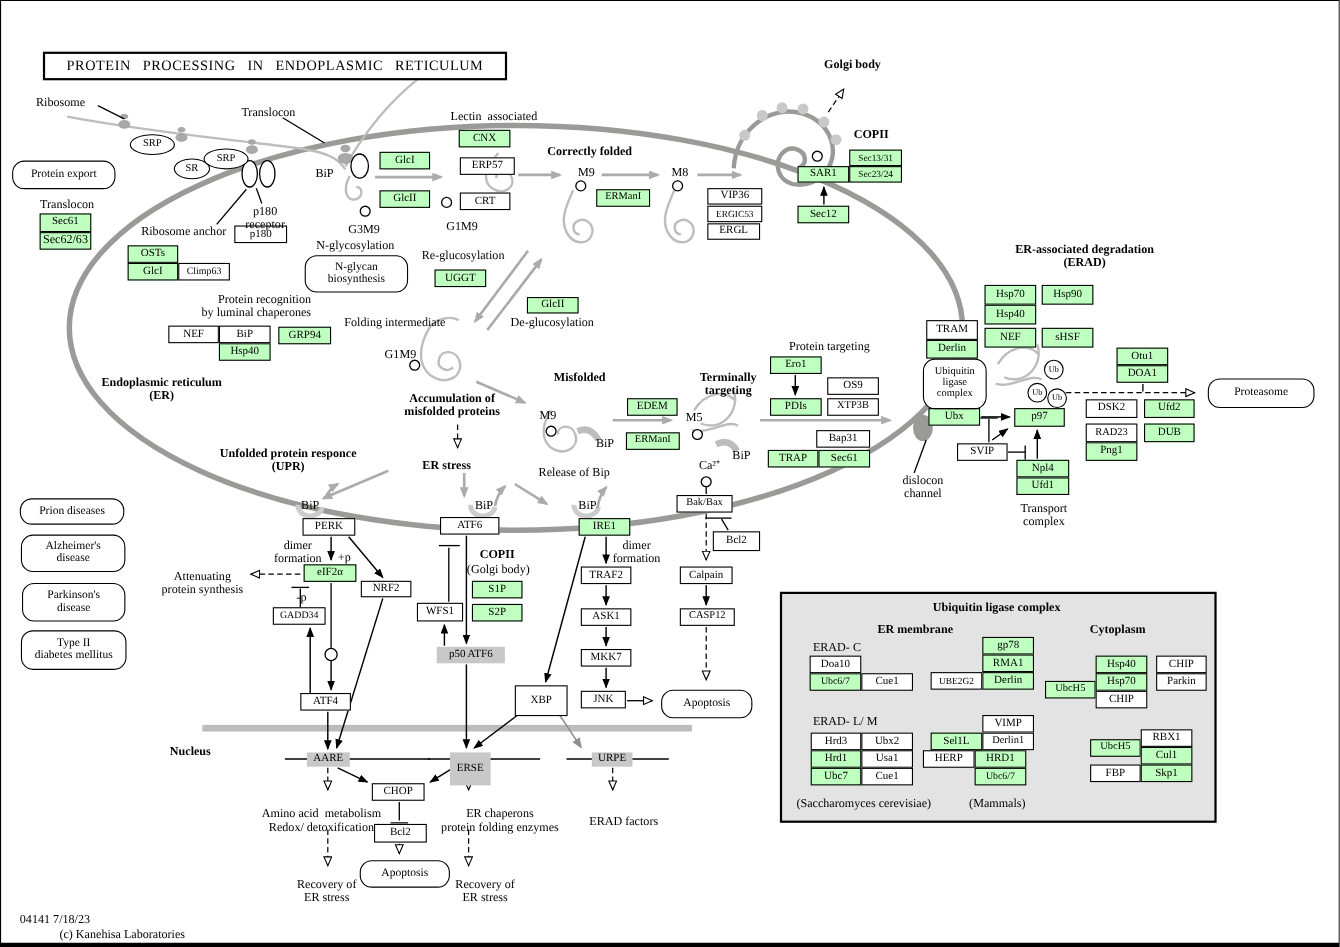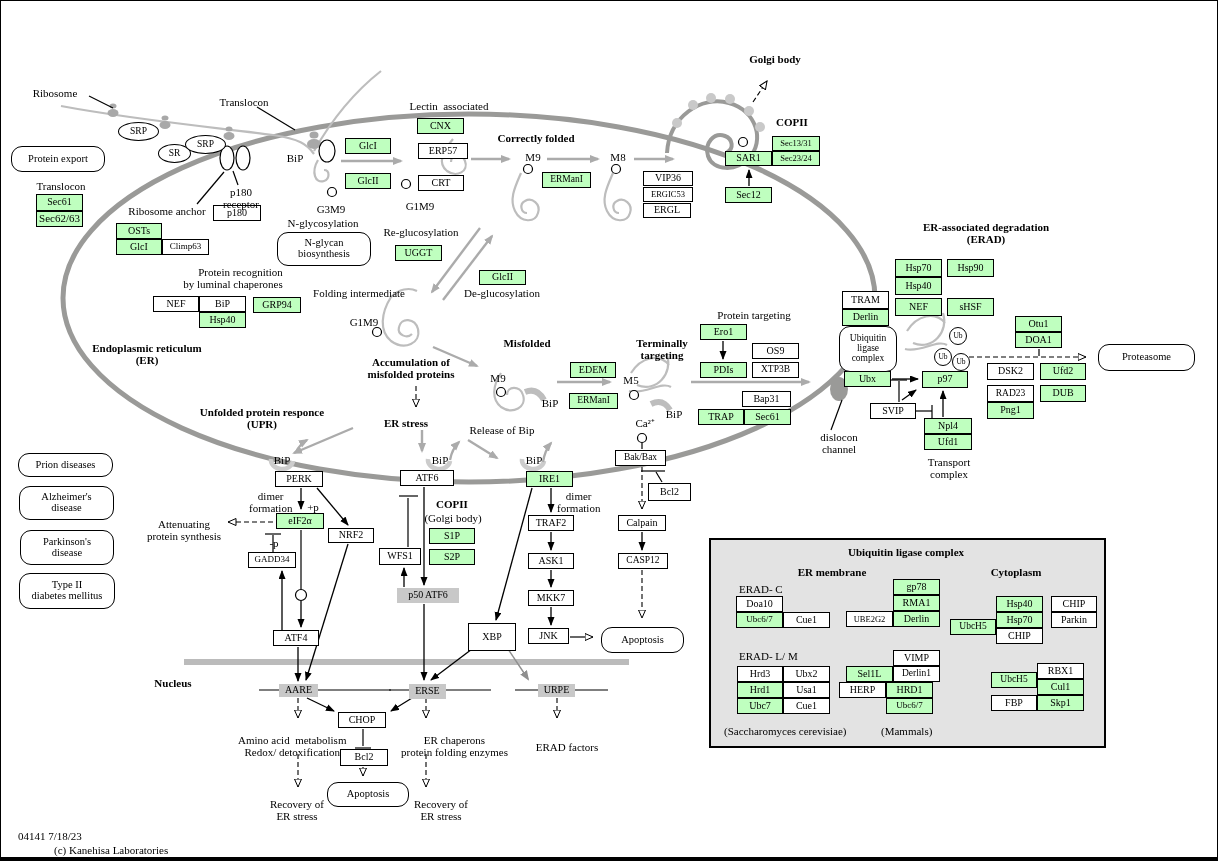--- a/index.html
+++ b/index.html
@@ -206,20 +206,21 @@
       <line class="da" x1="556" y1="697" x2="556" y2="717"></line>
       <line class="da" x1="960" y1="356" x2="1085" y2="356"></line>
       <line class="da" x1="752" y1="101" x2="766" y2="80"></line>
       <line class="bo" x1="569" y1="636" x2="592" y2="636"></line>
       <line class="bo" x1="362" y1="766" x2="362" y2="775"></line>
     </g>
   </svg>
 
   <div id="canvas"></div>
 
+<div class="nd k-title" style="left: 38px; top: 46px; width: 422px; height: 26px;">PROTEIN PROCESSING IN ENDOPLASMIC RETICULUM</div>
     <div class="nd k-g" style="left: 35px; top: 193px; width: 47px; height: 17px;">Sec61</div>
     <div class="nd k-g" style="left: 35px; top: 210px; width: 47px; height: 16px; font-size: 11px;">Sec62/63</div>
     <div class="nd k-g" style="left: 115px; top: 222px; width: 46px; height: 16px;">OSTs</div>
     <div class="nd k-g" style="left: 115px; top: 238px; width: 46px; height: 16px;">GlcI</div>
     <div class="nd k-g" style="left: 344px; top: 137px; width: 46px; height: 16px;">GlcI</div>
     <div class="nd k-g" style="left: 344px; top: 172px; width: 46px; height: 16px;">GlcII</div>
     <div class="nd k-g" style="left: 416px; top: 117px; width: 47px; height: 16px;">CNX</div>
     <div class="nd k-g" style="left: 541px; top: 171px; width: 49px; height: 16px; font-size: 9.5px;">ERManI</div>
     <div class="nd k-g" style="left: 724px; top: 150px; width: 47px; height: 15px;">SAR1</div>
     <div class="nd k-g" style="left: 771px; top: 135px; width: 48px; height: 15px; font-size: 8.5px;">Sec13/31</div>
@@ -327,21 +328,21 @@
     <div class="nd k-r" style="left: 600px; top: 626px; width: 83px; height: 26px;">Apoptosis</div>
     <div class="nd k-r" style="left: 326px; top: 781px; width: 82px; height: 25px;">Apoptosis</div>
     <div class="nd k-r" style="left: 17px; top: 452px; width: 95px; height: 24px;">Prion diseases</div>
     <div class="nd k-r" style="left: 18px; top: 485px; width: 95px; height: 34px;">Alzheimer's
 disease</div>
     <div class="nd k-r" style="left: 19px; top: 529px; width: 94px; height: 35px;">Parkinson's
 disease</div>
     <div class="nd k-r" style="left: 18px; top: 572px; width: 96px; height: 36px;">Type II
 diabetes mellitus</div>
     <div class="nd k-s" style="left: 278px; top: 683px; width: 39px; height: 13px;">AARE</div>
-    <div class="nd k-s" style="left: 408px; top: 683px; width: 37px; height: 15px;">ERSE</div>
+    <div class="nd k-s" style="left: 408px; top: 683px; width: 37px; height: 30px;">ERSE</div>
     <div class="nd k-s" style="left: 537px; top: 683px; width: 37px; height: 13px;">URPE</div>
     <div class="nd k-s" style="left: 396px; top: 587px; width: 62px; height: 15px;">p50 ATF6</div>
     <div class="nd k-o" style="left: 117px; top: 121px; width: 41px; height: 19px;">SRP</div>
     <div class="nd k-o" style="left: 157px; top: 143px; width: 33px; height: 19px;">SR</div>
     <div class="nd k-o" style="left: 184px; top: 134px; width: 41px; height: 19px;">SRP</div>
     <div class="nd k-o" style="left: 948px; top: 326px; width: 18px; height: 18px; font-size: 7.5px;">Ub</div>
     <div class="nd k-o" style="left: 933px; top: 347px; width: 18px; height: 18px; font-size: 7.5px;">Ub</div>
     <div class="nd k-o" style="left: 951px; top: 352px; width: 18px; height: 18px; font-size: 7.5px;">Ub</div>
     <div class="nd k-t" style="left: 54px; top: 86px;">Ribosome</div>
     <div class="nd k-t" style="left: 243px; top: 95px;">Translocon</div>
@@ -380,21 +381,21 @@
     <div class="nd k-t" style="left: 644px; top: 416px;">Ca²⁺</div>
     <div class="nd k-t" style="left: 838px; top: 430px;">dislocon
 channel</div>
     <div class="nd k-t" style="left: 948px; top: 455px;">Transport
 complex</div>
     <div class="nd k-b" style="left: 261px; top: 405px;">Unfolded protein responce
 (UPR)</div>
     <div class="nd k-b" style="left: 405px; top: 416px;">ER stress</div>
     <div class="nd k-b" style="left: 410px; top: 355px;">Accumulation of
 misfolded proteins</div>
-    <div class="nd k-t" style="left: 501px; top: 423px;">Release of Bip</div>
+    <div class="nd k-t" style="left: 521px; top: 423px;">Release of Bip</div>
     <div class="nd k-t" style="left: 281px; top: 453px;">BiP</div>
     <div class="nd k-t" style="left: 439px; top: 453px;">BiP</div>
     <div class="nd k-t" style="left: 533px; top: 453px;">BiP</div>
     <div class="nd k-tl" style="left: 248px; top: 489px;">dimer
 formation</div>
     <div class="nd k-tl" style="left: 556px; top: 489px;">dimer
 formation</div>
     <div class="nd k-t" style="left: 312px; top: 500px;">+p</div>
     <div class="nd k-t" style="left: 273px; top: 536px;">-p</div>
     <div class="nd k-t" style="left: 183px; top: 517px;">Attenuating

